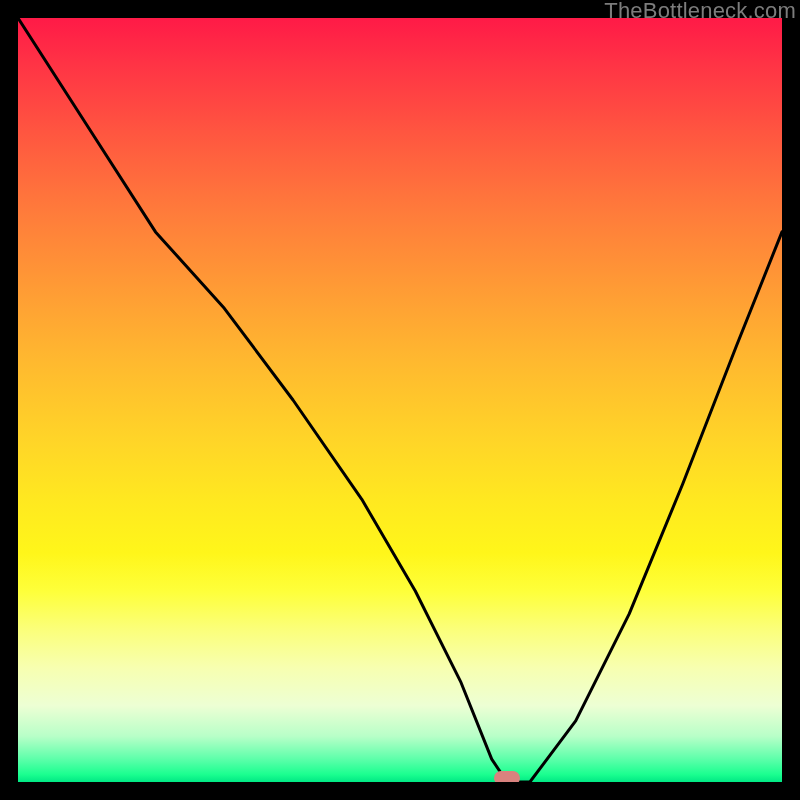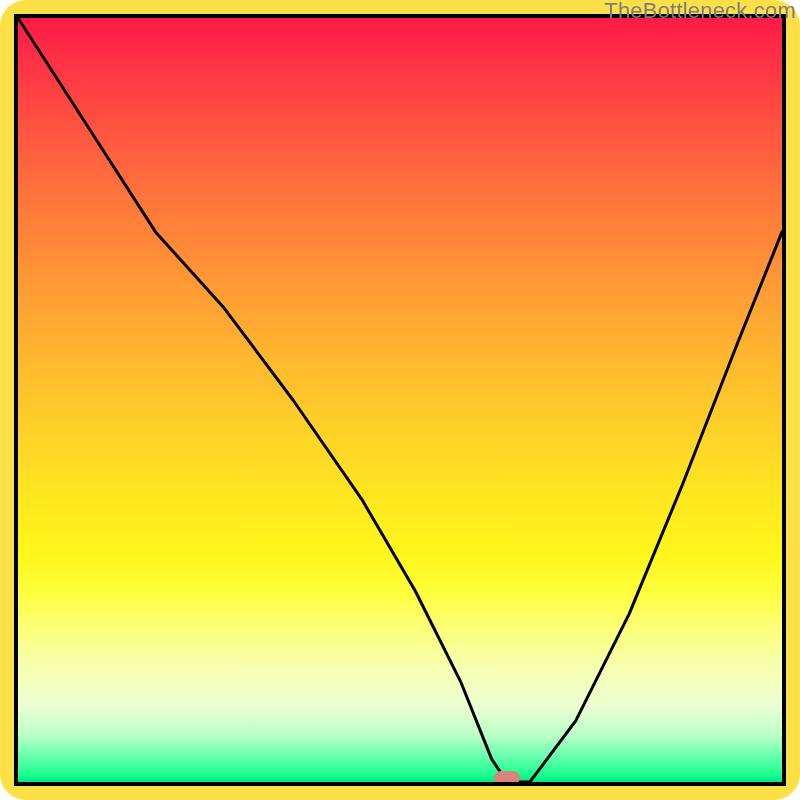--- a/index.html
+++ b/index.html
@@ -7,22 +7,21 @@
     padding: 0;
     width: 800px;
     height: 800px;
     background: #ffffff;
     font-family: Arial, Helvetica, sans-serif;
   }
   .chart-container {
     position: relative;
     width: 800px;
     height: 800px;
-    background: #fde047;
-    border-radius: 26px;
+    background: #000000;
   }
   .plot-area {
     position: absolute;
     left: 18px;
     top: 18px;
     width: 764px;
     height: 764px;
     overflow: hidden;
   }
   .gradient-bg {

